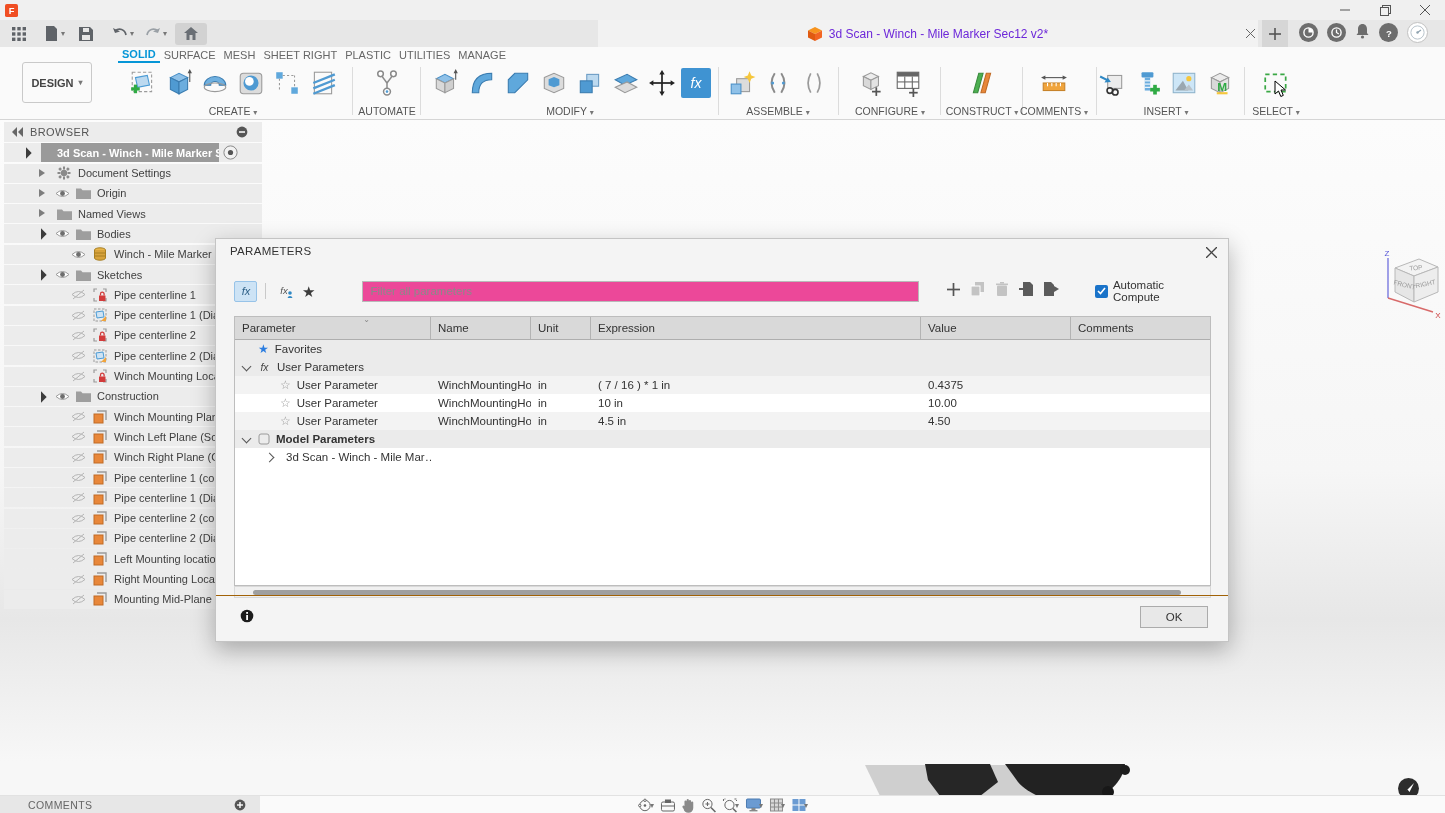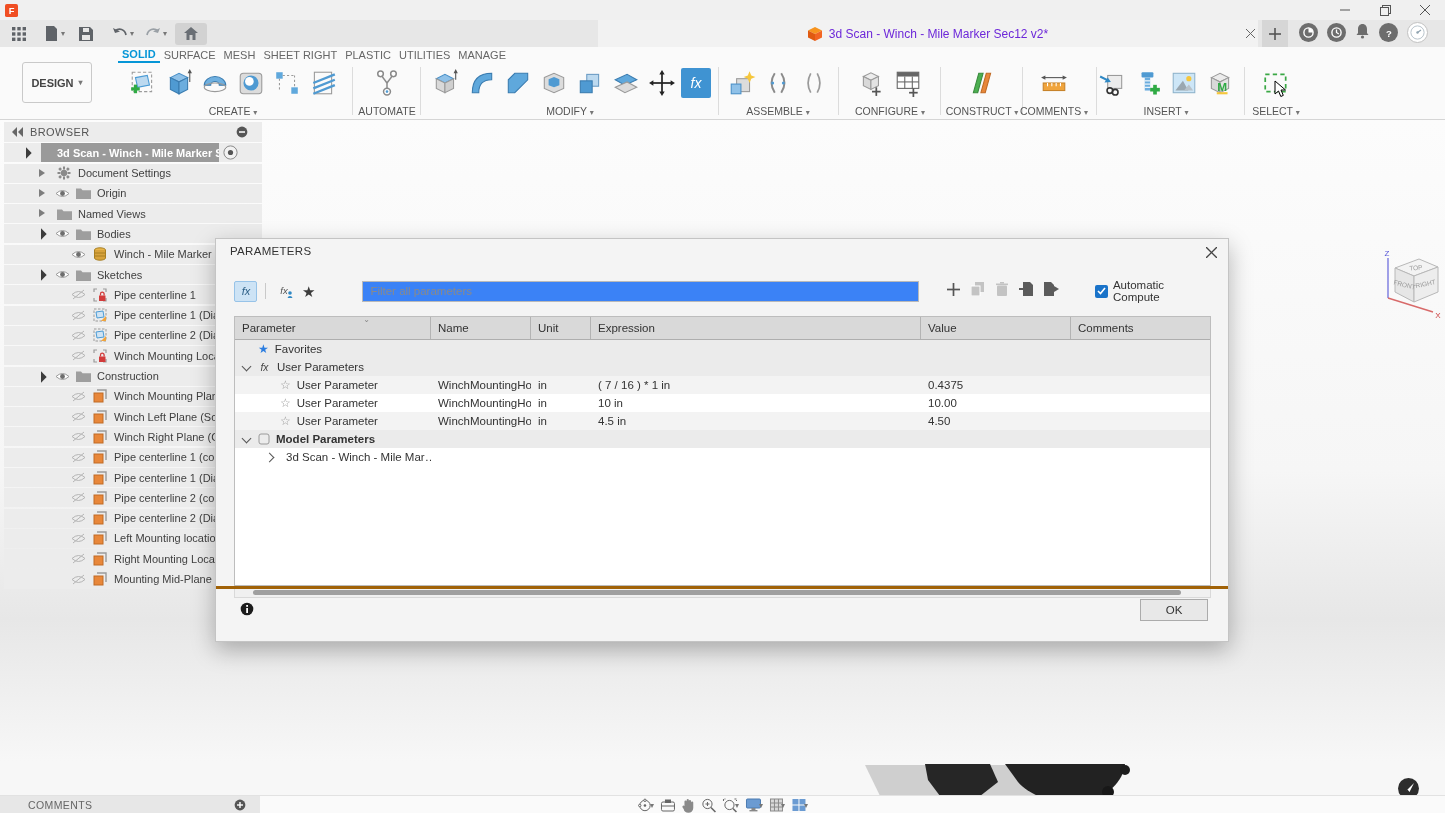--- a/index.html
+++ b/index.html
@@ -45,42 +45,42 @@
   .sp{display:inline-block;flex:0 0 auto;}
   #root-row .selwrap{background:#9a9a9a;color:#fff;font-weight:bold;height:19px;display:flex;align-items:center;padding:0 6px 0 4px;width:178px;overflow:hidden;white-space:nowrap;}
   
   #dialog{position:absolute;left:215px;top:238px;width:1014px;height:404px;background:#f4f4f4;border:1px solid #c4c4c4;box-shadow:0 8px 22px rgba(0,0,0,.28);}
   #dlg-title{position:absolute;left:14px;top:6px;font-size:11.5px;color:#333;letter-spacing:.3px;}
   #dlg-close{position:absolute;right:8px;top:4px;width:18px;height:18px;color:#444;display:flex;align-items:center;justify-content:center;font-size:13px;}
   #dlg-toolbar{position:absolute;left:18px;top:40px;right:18px;height:24px;display:flex;align-items:center;}
   .dtb{width:24px;height:21px;display:flex;align-items:center;justify-content:center;border-radius:2px;}
   .dtb.on{background:#cde3f5;border:1px solid #97c3e8;}
   .vsep{width:1px;height:16px;background:#c9c9c9;margin:0 8px;}
-  #filter-input{margin-left:42px;width:578px;height:21px;border:1px solid #b9b9b9;background:#3b82f6;font-size:11.5px;padding:0 7px;color:#333;}
+  #filter-input{margin-left:42px;width:578px;height:21px;border:1px solid #b9b9b9;background:#ec4899;font-size:11.5px;padding:0 7px;color:#333;}
   #dlg-actions{display:flex;align-items:center;margin-left:28px;gap:11px;}
   #auto-compute{display:flex;align-items:center;gap:5px;margin-left:36px;font-size:11.5px;color:#333;}
   #ac-box{width:13px;height:13px;background:#1a73c9;border-radius:2px;display:flex;align-items:center;justify-content:center;}
   #ptable{position:absolute;left:18px;top:77px;width:977px;border:1px solid #bdbdbd;background:#fff;}
   .prow,#phead{display:grid;grid-template-columns:196px 100px 60px 330px 150px 139px;}
   #phead{background:#d9d9d9;height:23px;border-bottom:1px solid #aeaeae;}
   .hcell{font-size:11.5px;color:#333;display:flex;align-items:center;padding-left:7px;border-right:1px solid #b3b3b3;position:relative;}
   .hcell:last-child{border-right:none;}
   .sortc{position:absolute;right:60px;top:-2px;color:#888;font-size:8px;}
   .prow{height:18px;font-size:11.5px;color:#333;}
   .pcell{display:flex;align-items:center;padding-left:7px;overflow:hidden;white-space:nowrap;}
   .rg{background:#ebebeb;}
   .ra{background:#f3f3f3;}
   .rw{background:#fff;}
   .chev{width:8px;height:8px;display:inline-block;position:relative;flex:0 0 8px;}
   .chev.d::after{content:"";position:absolute;left:1px;top:0;width:6px;height:6px;border-right:1.4px solid #555;border-bottom:1.4px solid #555;transform:rotate(45deg);}
   .chev.r::after{content:"";position:absolute;left:0;top:1px;width:6px;height:6px;border-right:1.4px solid #555;border-bottom:1.4px solid #555;transform:rotate(-45deg);}
   .star{font-size:12px;line-height:1;}
   #hscroll{position:absolute;left:18px;top:347px;width:977px;height:12px;background:#f0f0f0;border:1px solid #d9d9d9;}
   #hthumb{position:absolute;left:18px;top:3px;width:928px;height:5px;background:#9f9f9f;border-radius:3px;}
-  #dlg-footer{position:absolute;left:0;bottom:13px;width:100%;height:42px;border-top:3px solid #a16207;}
+  #dlg-footer{position:absolute;left:0;bottom:4px;width:100%;height:42px;border-top:1px solid #a16207;}
   #ok-btn{position:absolute;right:20px;top:10px;width:68px;height:22px;background:#e8e8e8;border:1px solid #ababab;font-size:11.5px;color:#333;display:flex;align-items:center;justify-content:center;}
   #info-ic{position:absolute;left:24px;top:13px;}
   
   #bottombar{position:absolute;left:0;top:795px;width:1445px;height:18px;background:#fafafa;border-top:1px solid #e2e2e2;}
   #comments-panel{position:absolute;left:0;top:0;width:260px;height:18px;background:#e7e7e7;display:flex;align-items:center;font-size:10.5px;color:#666;letter-spacing:.4px;}
   #navbar{position:absolute;left:50%;transform:translateX(-50%);top:0;height:18px;display:flex;align-items:center;gap:6px;}
   .nvi{display:flex;align-items:center;gap:1px;}
   #chat-bubble{position:absolute;left:1398px;top:778px;width:21px;height:21px;border-radius:50%;background:#2d2d2d;display:flex;align-items:center;justify-content:center;}
   input::placeholder{color:#8a8a8a;}
 </style>
@@ -702,20 +702,38 @@
       <span class="bicon">
         <svg width="14" height="14" viewBox="0 0 14 14">
           <rect x="1" y="1" width="12" height="12" fill="none" stroke="#9a9a9a" stroke-dasharray="2.5 1.5"></rect>
           <polygon points="3,4 10,3 11,9 4,10" fill="#cfe3f3" stroke="#4a9bd5"></polygon>
           <polygon points="8,13 13,8 13,13" fill="#f0a43c"></polygon>
         </svg>
       </span>
       <span class="blabel">Pipe centerline 1 (Diame</span>
     </div>
 
+  <div class="brow">
+      <span class="sp" style="width:66px"></span>
+      <span class="bicon">
+        <svg width="15" height="13" viewBox="0 0 15 13">
+          <path d="M1 6.5 Q7.5 0.5 14 6.5 Q7.5 12.5 1 6.5" fill="none" stroke="#b5b5b5"></path>
+          <line x1="2" y1="11" x2="13" y2="2" stroke="#b5b5b5"></line>
+        </svg>
+      </span>
+      <span class="sp" style="width:6px"></span>
+      <span class="bicon">
+        <svg width="14" height="14" viewBox="0 0 14 14">
+          <path d="M1 4 V1 H4 M10 1 H13 V4 M13 10 V13 H10 M4 13 H1 V10" fill="none" stroke="#9a9a9a" stroke-width="1.2"></path>
+          <rect x="6" y="7.5" width="6.5" height="5.5" fill="#d23b3b"></rect>
+          <path d="M7.5 7.5 V6 a1.8 1.8 0 0 1 3.6 0 V7.5" fill="none" stroke="#d23b3b" stroke-width="1.3"></path>
+        </svg>
+      </span>
+      <span class="blabel">Pipe centerline 2</span>
+    </div>
 
   <div class="brow">
       <span class="sp" style="width:66px"></span>
       <span class="bicon">
         <svg width="15" height="13" viewBox="0 0 15 13">
           <path d="M1 6.5 Q7.5 0.5 14 6.5 Q7.5 12.5 1 6.5" fill="none" stroke="#b5b5b5"></path>
           <line x1="2" y1="11" x2="13" y2="2" stroke="#b5b5b5"></line>
         </svg>
       </span>
       <span class="sp" style="width:6px"></span>

